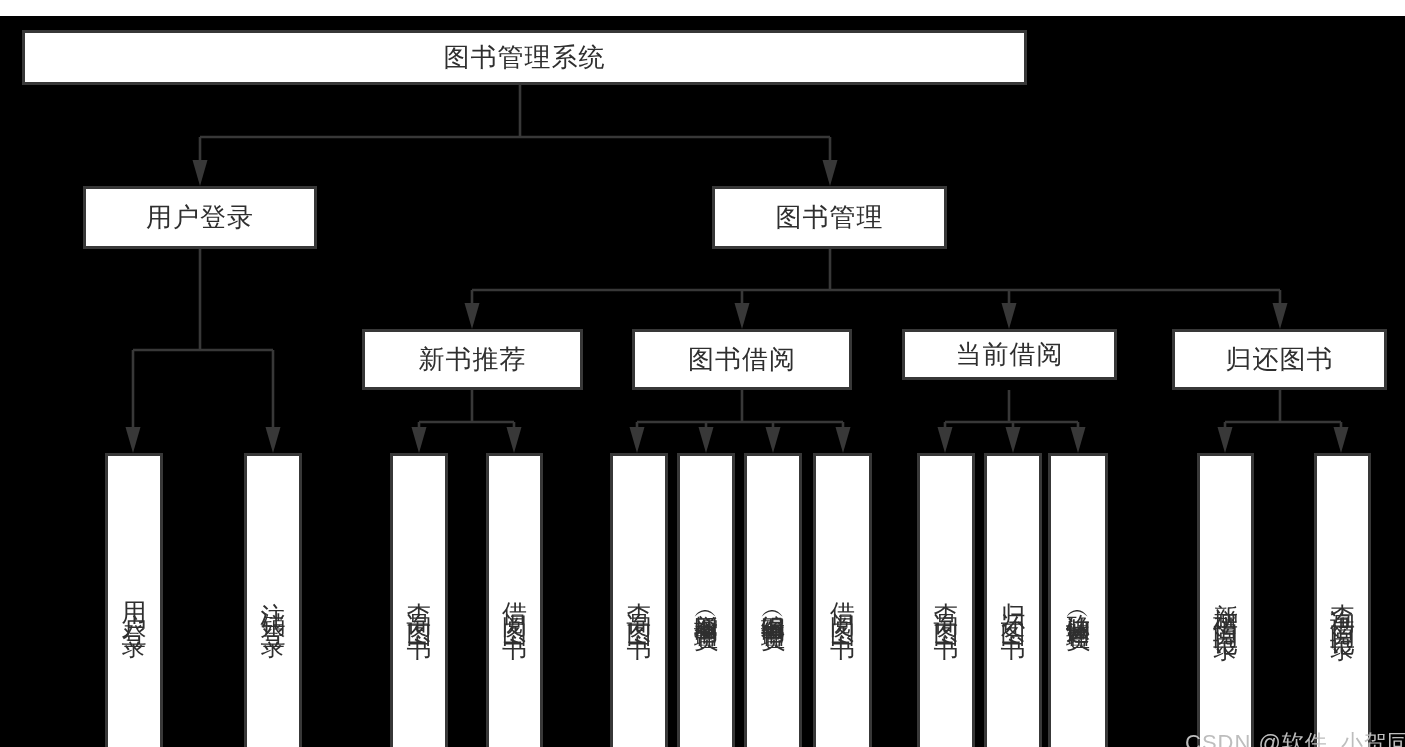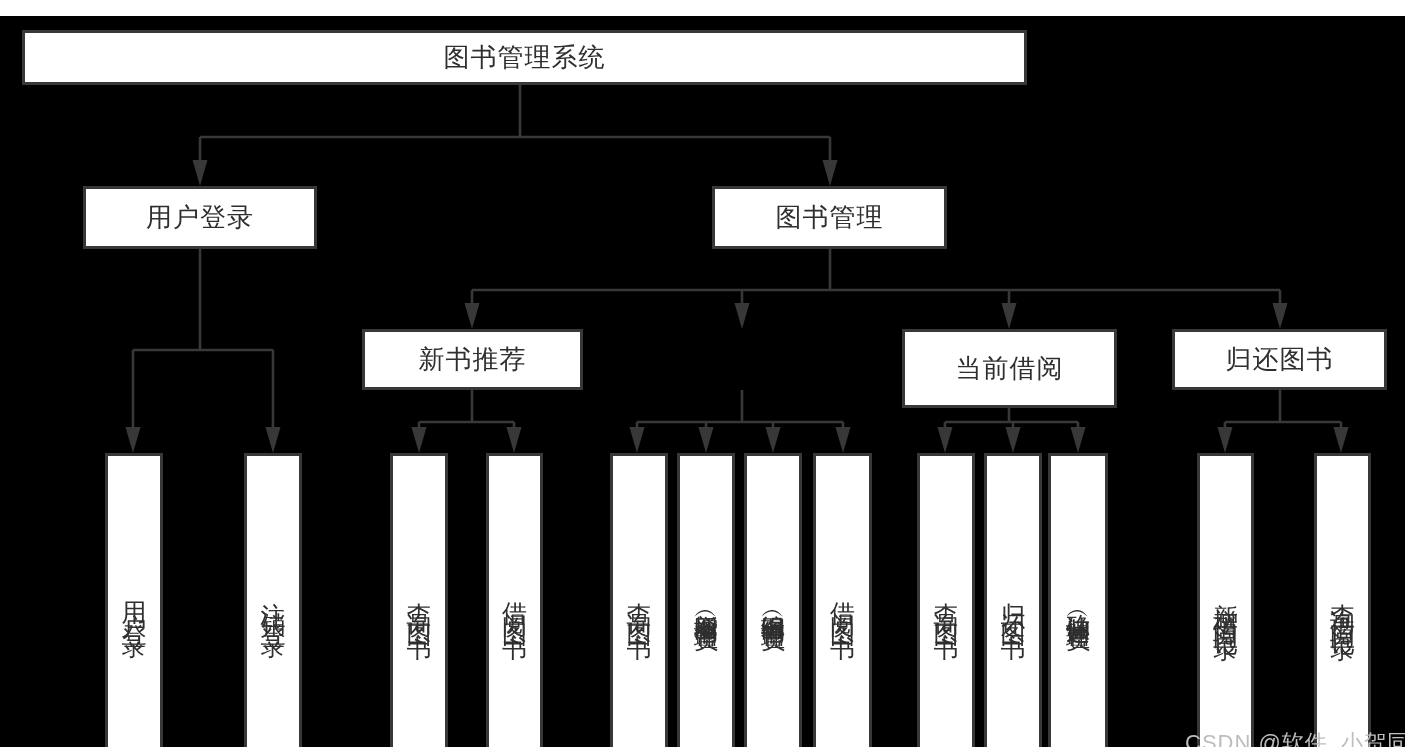--- a/index.html
+++ b/index.html
@@ -45,21 +45,21 @@
   }
   .v6 { letter-spacing: 7px; }
   .v9 { letter-spacing: 2px; font-size: 24px; }
 
   
   #root-box          { left: 22px;   top: 14px;  width: 1005px; height: 55px; }
   #user-login-box    { left: 83px;   top: 170px; width: 234px;  height: 63px; }
   #book-mgmt-box     { left: 712px;  top: 170px; width: 235px;  height: 63px; text-align: center; }
   #new-rec-box       { left: 362px;  top: 313px; width: 221px;  height: 61px; align-items: center; }
   #book-borrow-box   { left: 632px;  top: 313px; width: 220px;  height: 61px; }
-  #cur-borrow-box    { left: 902px;  top: 313px; width: 215px;  height: 79px; }
+  #cur-borrow-box    { left: 902px;  top: 313px; width: 215px;  height: 51px; }
   #borrow-rec-box    { left: 1172px; top: 313px; width: 215px;  height: 61px; }
 
   #leaf-login        { left: 105px;  width: 58px; }
   #leaf-logout       { left: 244px;  width: 58px; }
   #leaf-rec-query    { left: 390px;  width: 58px; }
   #leaf-rec-borrow   { left: 486px;  width: 57px; }
   #leaf-bb-query     { left: 610px;  width: 58px; }
   #leaf-bb-add       { left: 677px;  width: 58px; }
   #leaf-bb-edit      { left: 744px;  width: 58px; }
   #leaf-bb-borrow    { left: 813px;  width: 59px; }
@@ -159,20 +159,23 @@
   <div class="node hbox" id="user-login-box">
     <span>用户登录</span>
   </div>
   <div class="node hbox" id="book-mgmt-box">
     <span>图书管理</span>
   </div>
 
   <div class="node hbox" id="new-rec-box">
     <span>新书推荐</span>
   </div>
+  <div class="node hbox" id="book-borrow-box">
+    <span>图书借阅</span>
+  </div>
   <div class="node hbox" id="cur-borrow-box">
     <span>当前借阅</span>
   </div>
   <div class="node hbox" id="borrow-rec-box">
     <span>归还图书</span>
   </div>
 
   <div class="node vbox" id="leaf-login">
     <span>用户登录</span>
   </div>

